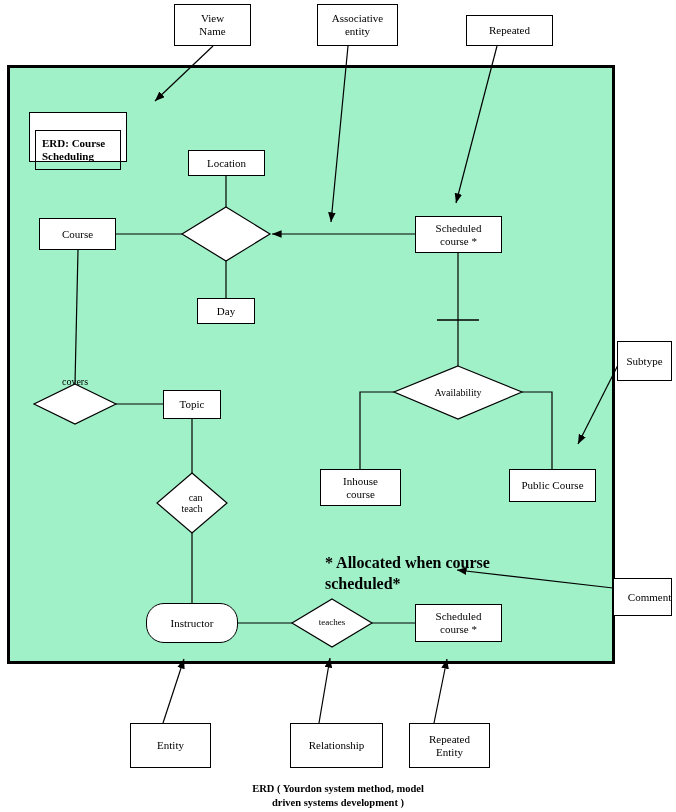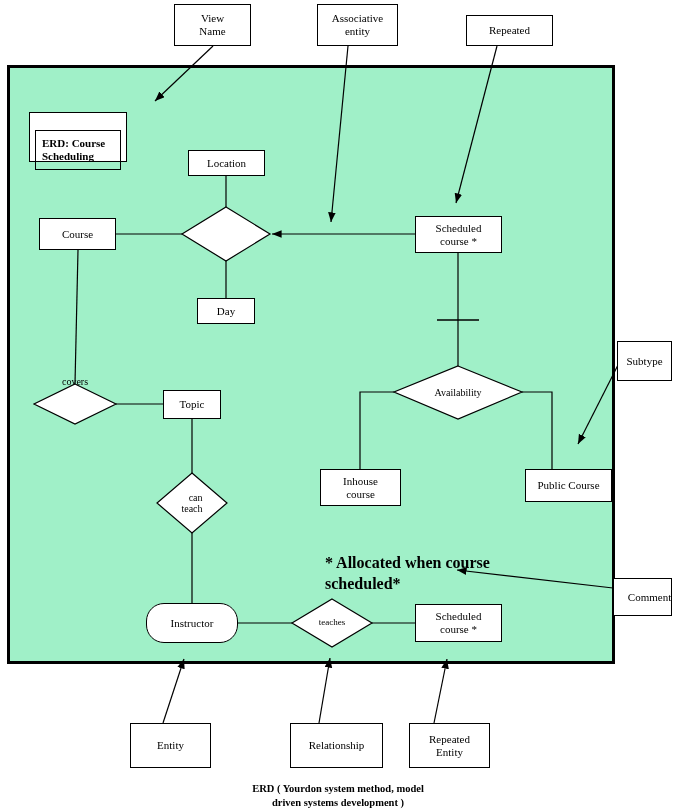--- a/index.html
+++ b/index.html
@@ -202,21 +202,21 @@
 
   <div class="node" style="left:163px; top:390px; width:58px; height:29px;">
     <span>Topic</span>
   </div>
 
   <div class="node" style="left:320px; top:469px; width:81px; height:37px;">
     <span>Inhouse
 course</span>
   </div>
 
-  <div class="node" style="left:509px; top:469px; width:87px; height:33px;margin-left:16px;">
+  <div class="node" style="left:509px; top:469px; width:87px; height:33px;">
     <span>Public Course</span>
   </div>
 
   <div class="node" style="left:146px; top:603px; width:92px; height:40px;border-radius:18px;">
     <span>Instructor</span>
   </div>
 
   <div class="node" style="left:415px; top:604px; width:87px; height:38px;">
     <span>Scheduled
 course  *</span>

